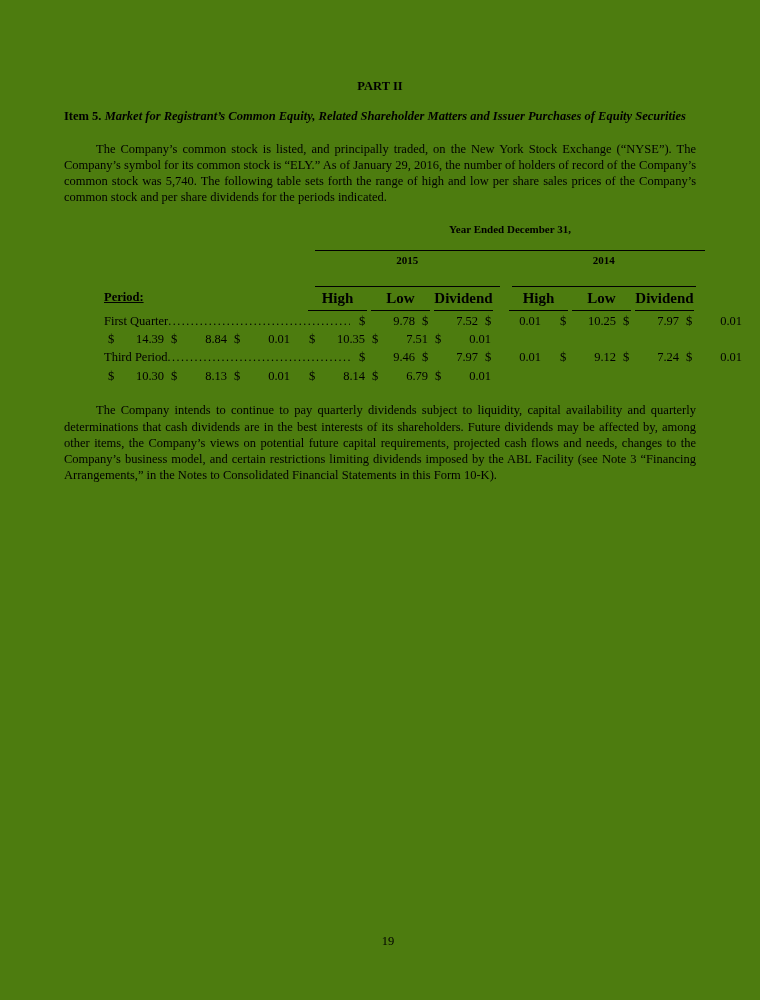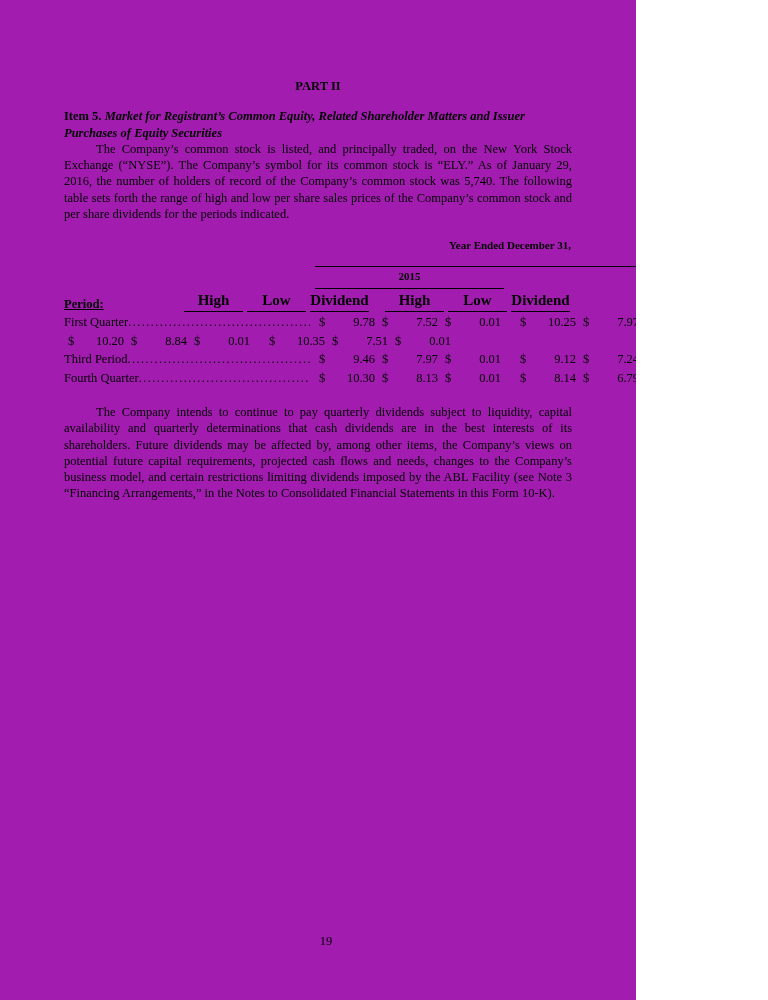--- a/index.html
+++ b/index.html
@@ -1,20 +1,20 @@
 <!DOCTYPE html>
 <html><head>
 <meta charset="utf-8">
 <style>
   html, body { margin: 0; padding: 0; background: #ffffff; }
   .page {
     position: relative;
-    width: 636px;
+    width: 760px;
     height: 1000px;
-    background: #a21caf;
+    background: #4d7c0f;
     color: #000000;
     font-family: "Liberation Serif", "DejaVu Serif", serif;
     font-size: 12.5px;
     line-height: 1.3;
     overflow: hidden;
   }
   .content { padding: 0 64px; }
 
   .part-title {
     margin-top: 78px;
@@ -25,21 +25,21 @@
 
   .item-heading {
     margin-top: 14px;
     font-weight: bold;
     text-align: left;
   }
   .item-heading .item-label { font-style: normal; }
   .item-heading .item-title { font-style: italic; }
 
   .para {
-    margin-top: 0;
+    margin-top: 16px;
     text-align: justify;
     text-indent: 32px;
   }
 
   
   .fin-table { margin-top: 16px; font-size: 12.5px; }
 
   .t-caption {
     margin-left: 251px;
     width: 390px;
@@ -51,26 +51,26 @@
     box-sizing: border-box;
   }
 
   .years-row { display: flex; margin-left: 251px; margin-top: 2px; }
   .year-cell {
     width: 189px;
     text-align: center;
     font-weight: bold;
     font-size: 11px;
     border-bottom: 1px solid #000;
-    padding-bottom: 4px;
+    padding-bottom: 19px;
     box-sizing: border-box;
   }
   .years-row .year-cell:first-child { margin-right: 12px; }
 
-  .t-row { display: flex; align-items: flex-end; margin-top: 2px; }
+  .t-row { display: flex; align-items: flex-start; margin-top: 2px; margin-left: 40px; }
   .label-col {
     width: 251px;
     box-sizing: border-box;
     padding-right: 5px;
     display: flex;
     align-items: baseline;
   }
   .period-hdr {
     font-weight: bold;
     text-decoration: underline;
@@ -126,20 +126,21 @@
     </div>
 
     <div class="para">The Company’s common stock is listed, and principally traded, on the New York Stock Exchange (“NYSE”). The Company’s symbol for its common stock is “ELY.” As of January 29, 2016, the number of holders of record of the Company’s common stock was 5,740. The following table sets forth the range of high and low per share sales prices of the Company’s common stock and per share dividends for the periods indicated.</div>
 
     <div class="fin-table">
 
       <div class="t-caption">Year Ended December 31,</div>
 
       <div class="years-row">
         <div class="year-cell">2015</div>
+        <div class="year-cell">2014</div>
       </div>
 
       <div class="t-row">
         <div class="label-col">
           <span class="period-hdr">Period:</span>
         </div>
         <div class="group first">
           <div class="hcell">High</div>
           <div class="hcell">Low</div>
           <div class="hcell">Dividend</div>
@@ -183,21 +184,21 @@
               <span class="cur">$</span>
               <span class="num">0.01</span>
             </div>
         </div>
       </div>
 
       <div class="t-row">
         <div class="group first">
           <div class="cell">
               <span class="cur">$</span>
-              <span class="num">10.20</span>
+              <span class="num">14.39</span>
             </div>
           <div class="cell">
               <span class="cur">$</span>
               <span class="num">8.84</span>
             </div>
           <div class="cell">
               <span class="cur">$</span>
               <span class="num">0.01</span>
             </div>
         </div>
@@ -246,24 +247,20 @@
               <span class="num">7.24</span>
             </div>
           <div class="cell">
               <span class="cur">$</span>
               <span class="num">0.01</span>
             </div>
         </div>
       </div>
 
       <div class="t-row">
-        <div class="label-col">
-          <span class="lbl">Fourth Quarter</span>
-          <span class="dots"></span>
-        </div>
         <div class="group first">
           <div class="cell">
               <span class="cur">$</span>
               <span class="num">10.30</span>
             </div>
           <div class="cell">
               <span class="cur">$</span>
               <span class="num">8.13</span>
             </div>
           <div class="cell">

